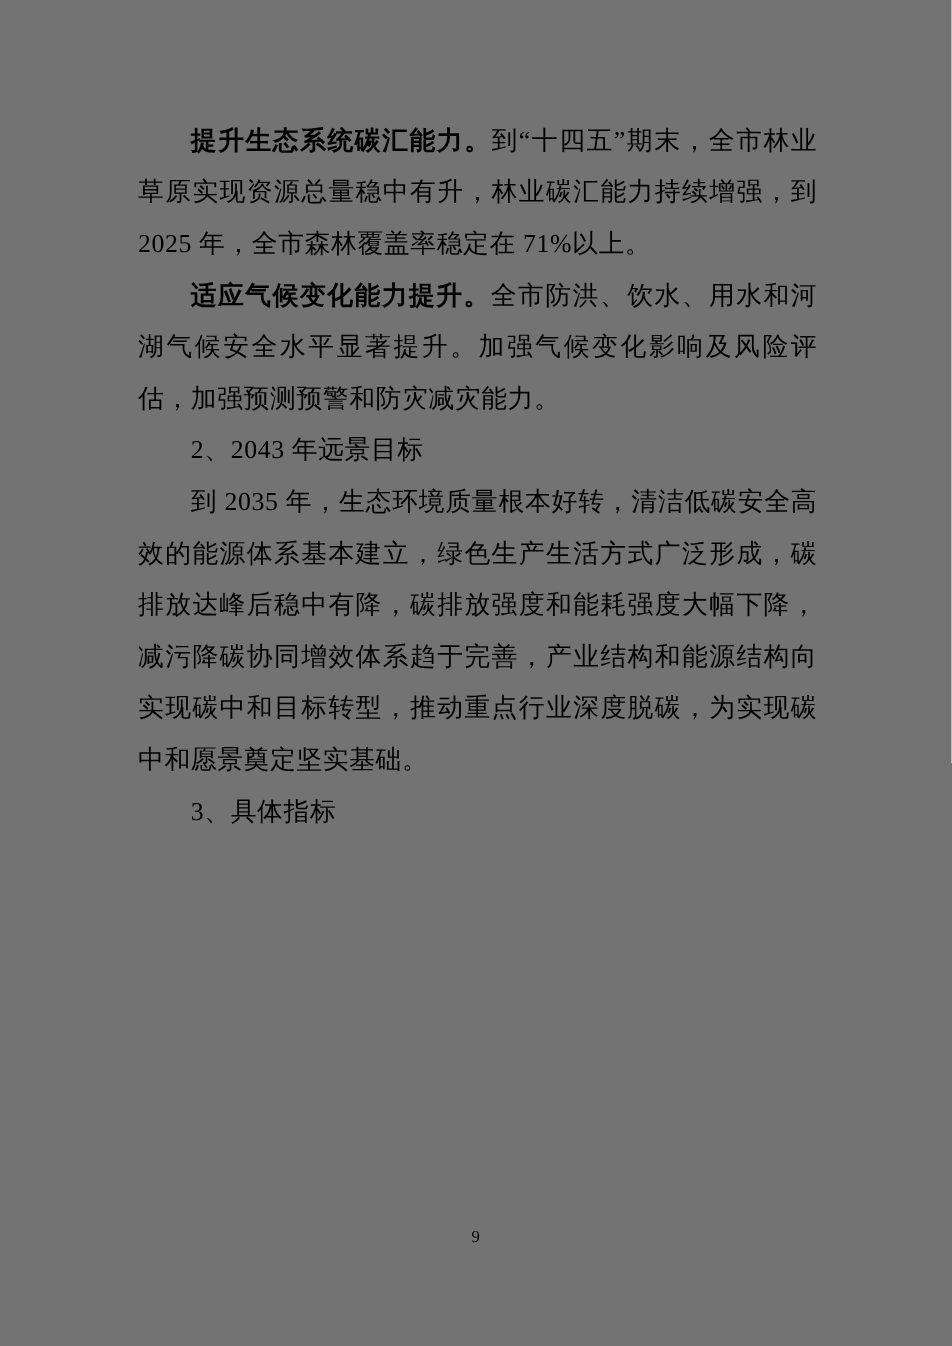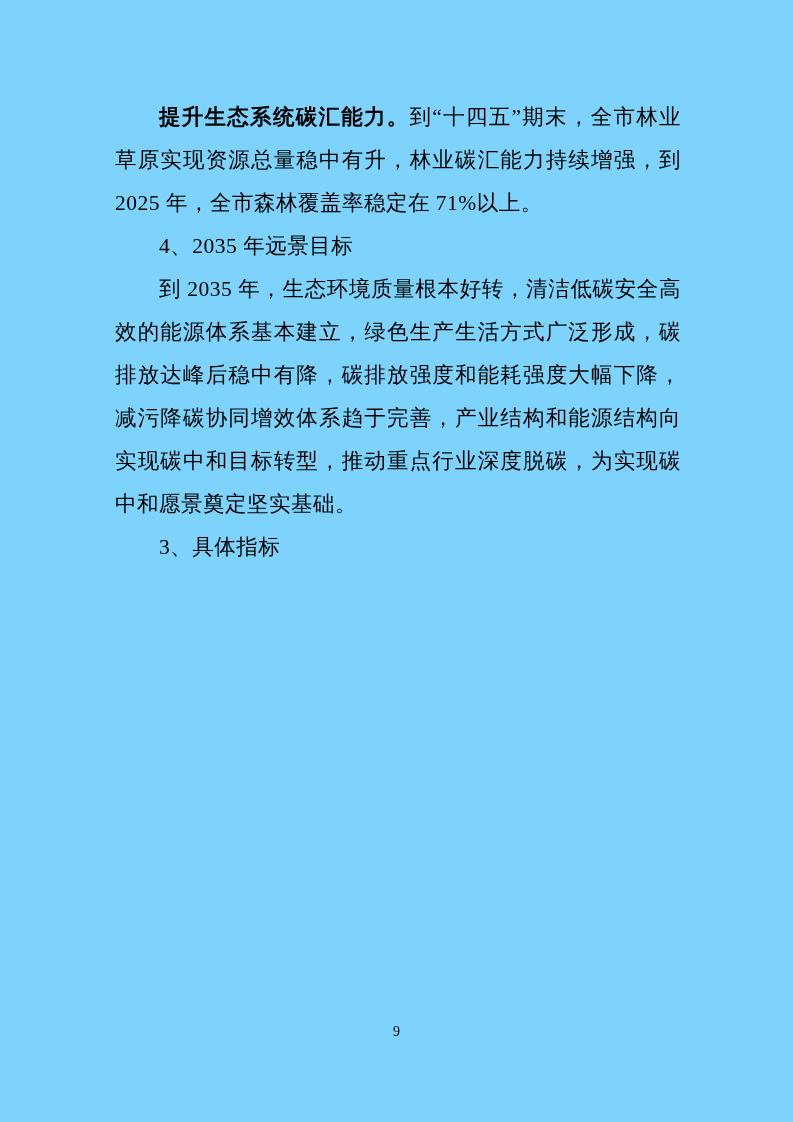--- a/index.html
+++ b/index.html
@@ -4,21 +4,21 @@
 <style>
   html, body {
     margin: 0;
     padding: 0;
     background: #ffffff;
   }
   .page {
     position: relative;
     width: 793px;
     height: 1122px;
-    background: #7dd3fc;
+    background: #737373;
     overflow: hidden;
     font-family: "Liberation Serif", "DejaVu Serif", serif;
     color: #000000;
   }
   .content {
     position: absolute;
     left: 115px;
     top: 96px;
     width: 566px;
     font-size: 21.5px;
@@ -46,18 +46,19 @@
     font-family: "Liberation Serif", "DejaVu Serif", serif;
     color: #000000;
   }
 </style>
 </head>
 <body>
 
 <div class="page">
   <div class="content">
     <p class="para"><span class="lead">提升生态系统碳汇能力。</span><span>到“十四五”期末，全市林业草原实现资源总量稳中有升，林业碳汇能力持续增强，到 2025 年，全市森林覆盖率稳定在 71%以上。</span></p>
-    <p class="para"><span>4、2035 年远景目标</span></p>
+    <p class="para"><span class="lead">适应气候变化能力提升。</span><span>全市防洪、饮水、用水和河湖气候安全水平显著提升。加强气候变化影响及风险评估，加强预测预警和防灾减灾能力。</span></p>
+    <p class="para"><span>2、2043 年远景目标</span></p>
     <p class="para"><span>到 2035 年，生态环境质量根本好转，清洁低碳安全高效的能源体系基本建立，绿色生产生活方式广泛形成，碳排放达峰后稳中有降，碳排放强度和能耗强度大幅下降，减污降碳协同增效体系趋于完善，产业结构和能源结构向实现碳中和目标转型，推动重点行业深度脱碳，为实现碳中和愿景奠定坚实基础。</span></p>
     <p class="para"><span>3、具体指标</span></p>
   </div>
   <div class="page-number">9</div>
 </div>
 
 </body></html>

